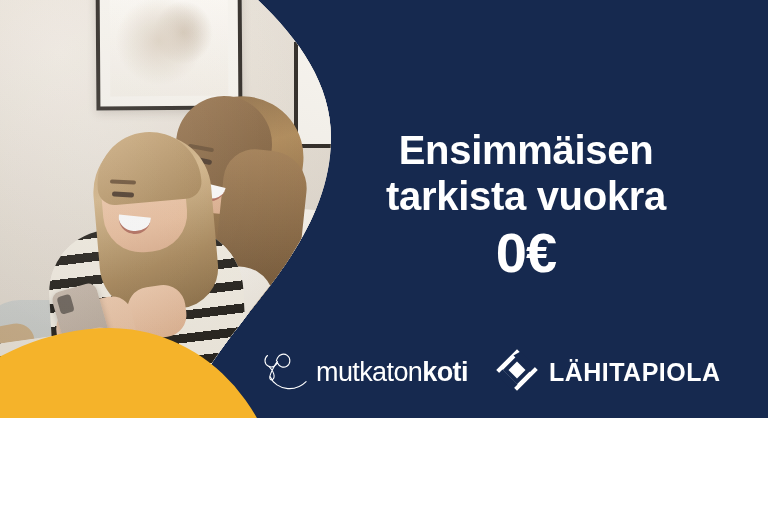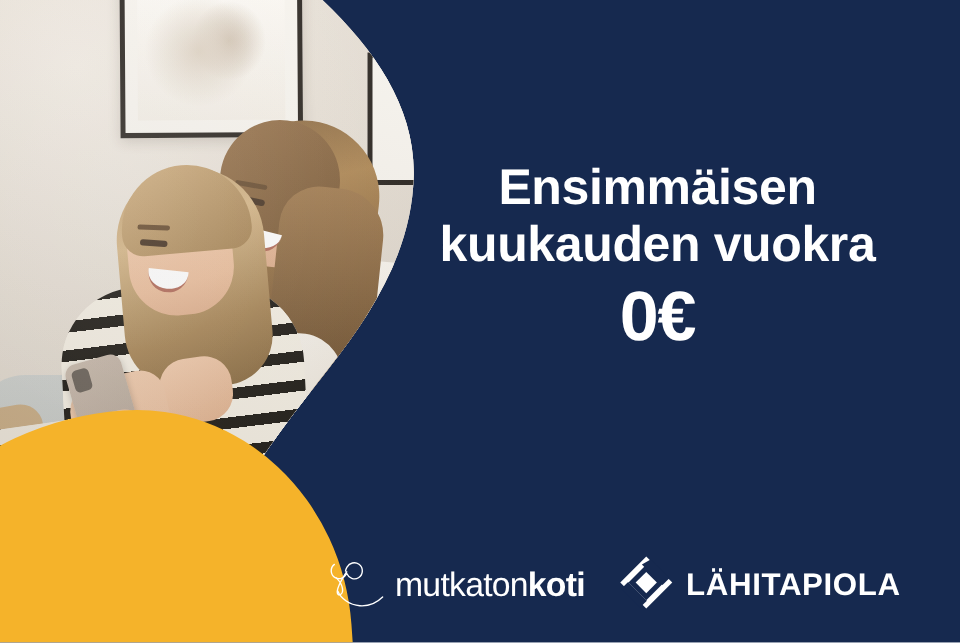--- a/index.html
+++ b/index.html
@@ -2,21 +2,21 @@
 <html lang="fi"><head>
 <meta charset="utf-8">
 <title>Mutkatonkoti LähiTapiola banner</title>
 <style>
   html,body{margin:0;padding:0;background:#ffffff;}
   *{box-sizing:border-box;}
 
   .banner{
     position:relative;
     width:768px;
-    height:514px;
+    height:418px;
     overflow:hidden;
     background:#16294f;
     font-family:"Liberation Sans","DejaVu Sans",sans-serif;
     -webkit-font-smoothing:antialiased;
   }
 
   
   .photo-wrap{
     position:absolute;
     left:0; top:0;
@@ -373,21 +373,21 @@
       <div class="nail" style="left:98px;top:352px;transform:rotate(-14deg)"></div>
 
       <div class="photo-shade"></div>
     </div>
   </div>
 
   <div class="yellow-blob"></div>
 
   <div class="headline">
     <span class="l1">Ensimmäisen</span>
-    <span class="l2">kuukauden vuokra</span>
+    <span class="l2">tarkista vuokra</span>
     <span class="price">0€</span>
   </div>
 
 
   <div class="logos">
 
     <div class="logo-mk">
       <span>
         <svg width="52" height="54" viewBox="0 0 52 54" fill="none" aria-hidden="true">
           <path d="M9.5 12.5c-3.6 2.8-3.3 8.4.6 10.6 3.6 2 7.6.1 9.3-3.3 1.6 3.6 5.9 5.6 9.4 3.4 3.9-2.4 4.1-8.1.4-10.8-3.3-2.4-7.6-1.1-9.6 2.3-.6 1-1 2.1-1.2 3.2" stroke="#ffffff" stroke-width="1.1" stroke-linecap="round"></path>

